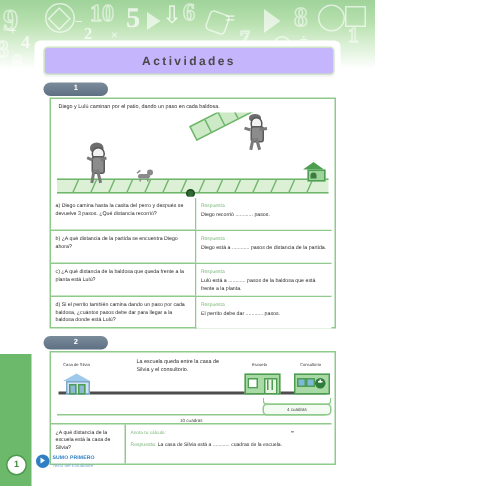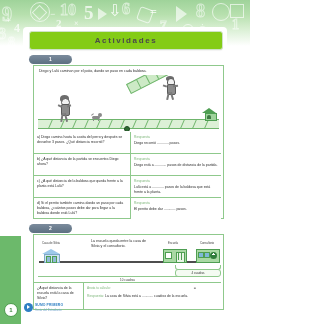--- a/index.html
+++ b/index.html
@@ -61,21 +61,21 @@
     content:"";position:absolute;left:3.2px;top:2.4px;
     border-left:3.6px solid #fff;border-top:2.2px solid transparent;border-bottom:2.2px solid transparent;
   }
   .logo .ltxt{display:flex;flex-direction:column;gap:.5px;}
   .logo .l1{font-size:3.4px;color:#2f7fc4;font-weight:700;letter-spacing:.1px;}
   .logo .l2{font-size:3px;color:#7aa9d0;}
 
   
   .title-box{
     position:absolute;left:29px;top:31px;width:192px;height:17px;
-    background:#84cc16;border:1px solid #cfe3c7;border-radius:3px;
+    background:#c4b5fd;border:1px solid #cfe3c7;border-radius:3px;
     box-shadow:0 1px 1px rgba(0,0,0,.05);
   }
   .title-box span{
     display:block;text-align:center;line-height:17px;
     font-size:8px;font-weight:600;color:#4a4a4a;letter-spacing:1.6px;
   }
 
   
   .badge{
     position:absolute;width:43px;height:9px;border-radius:5px;

